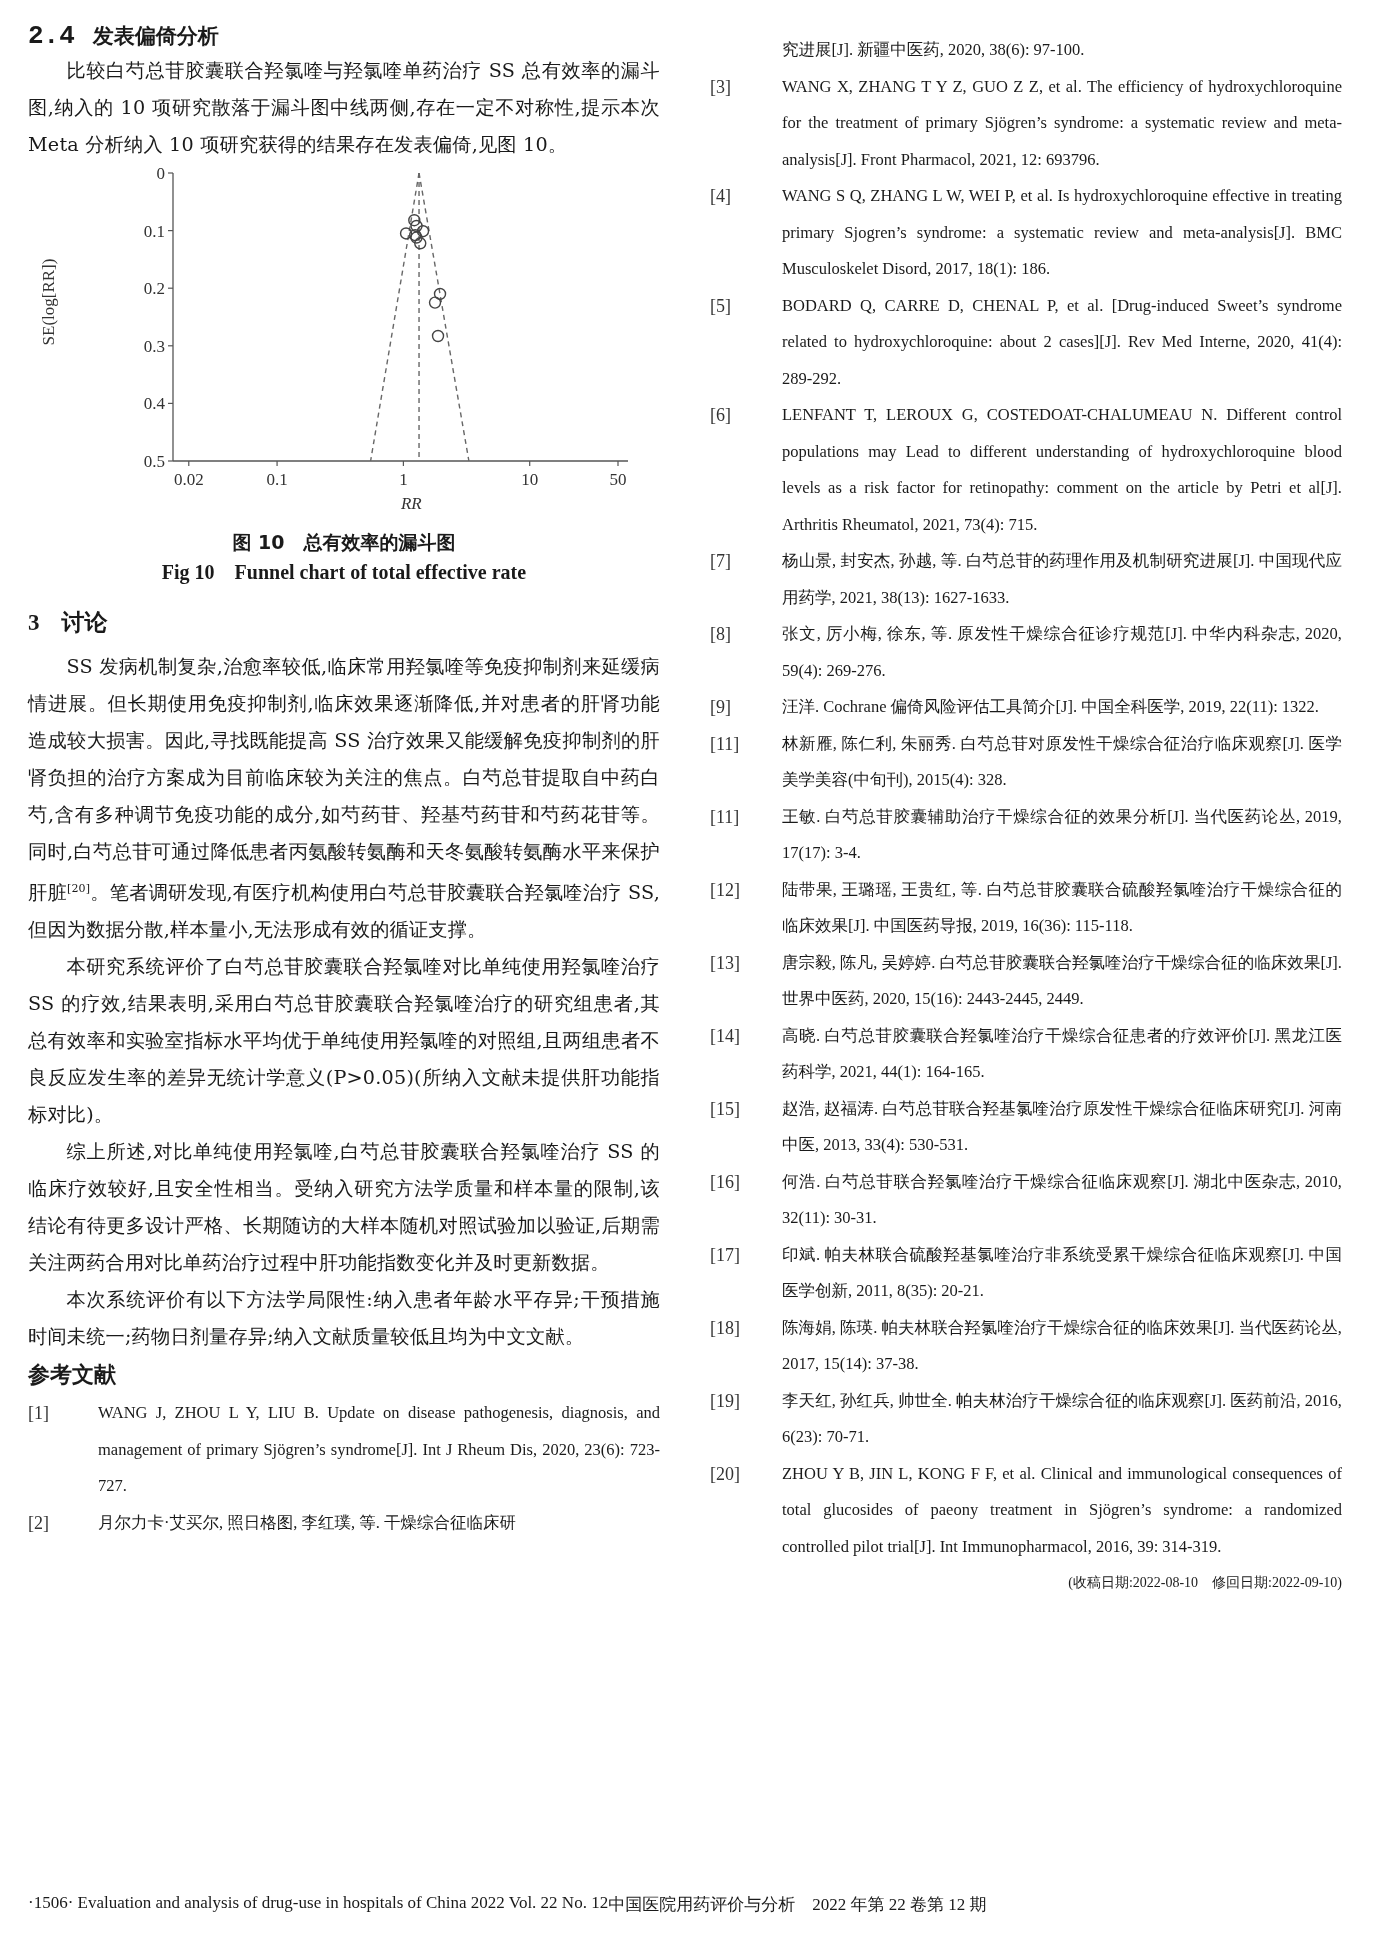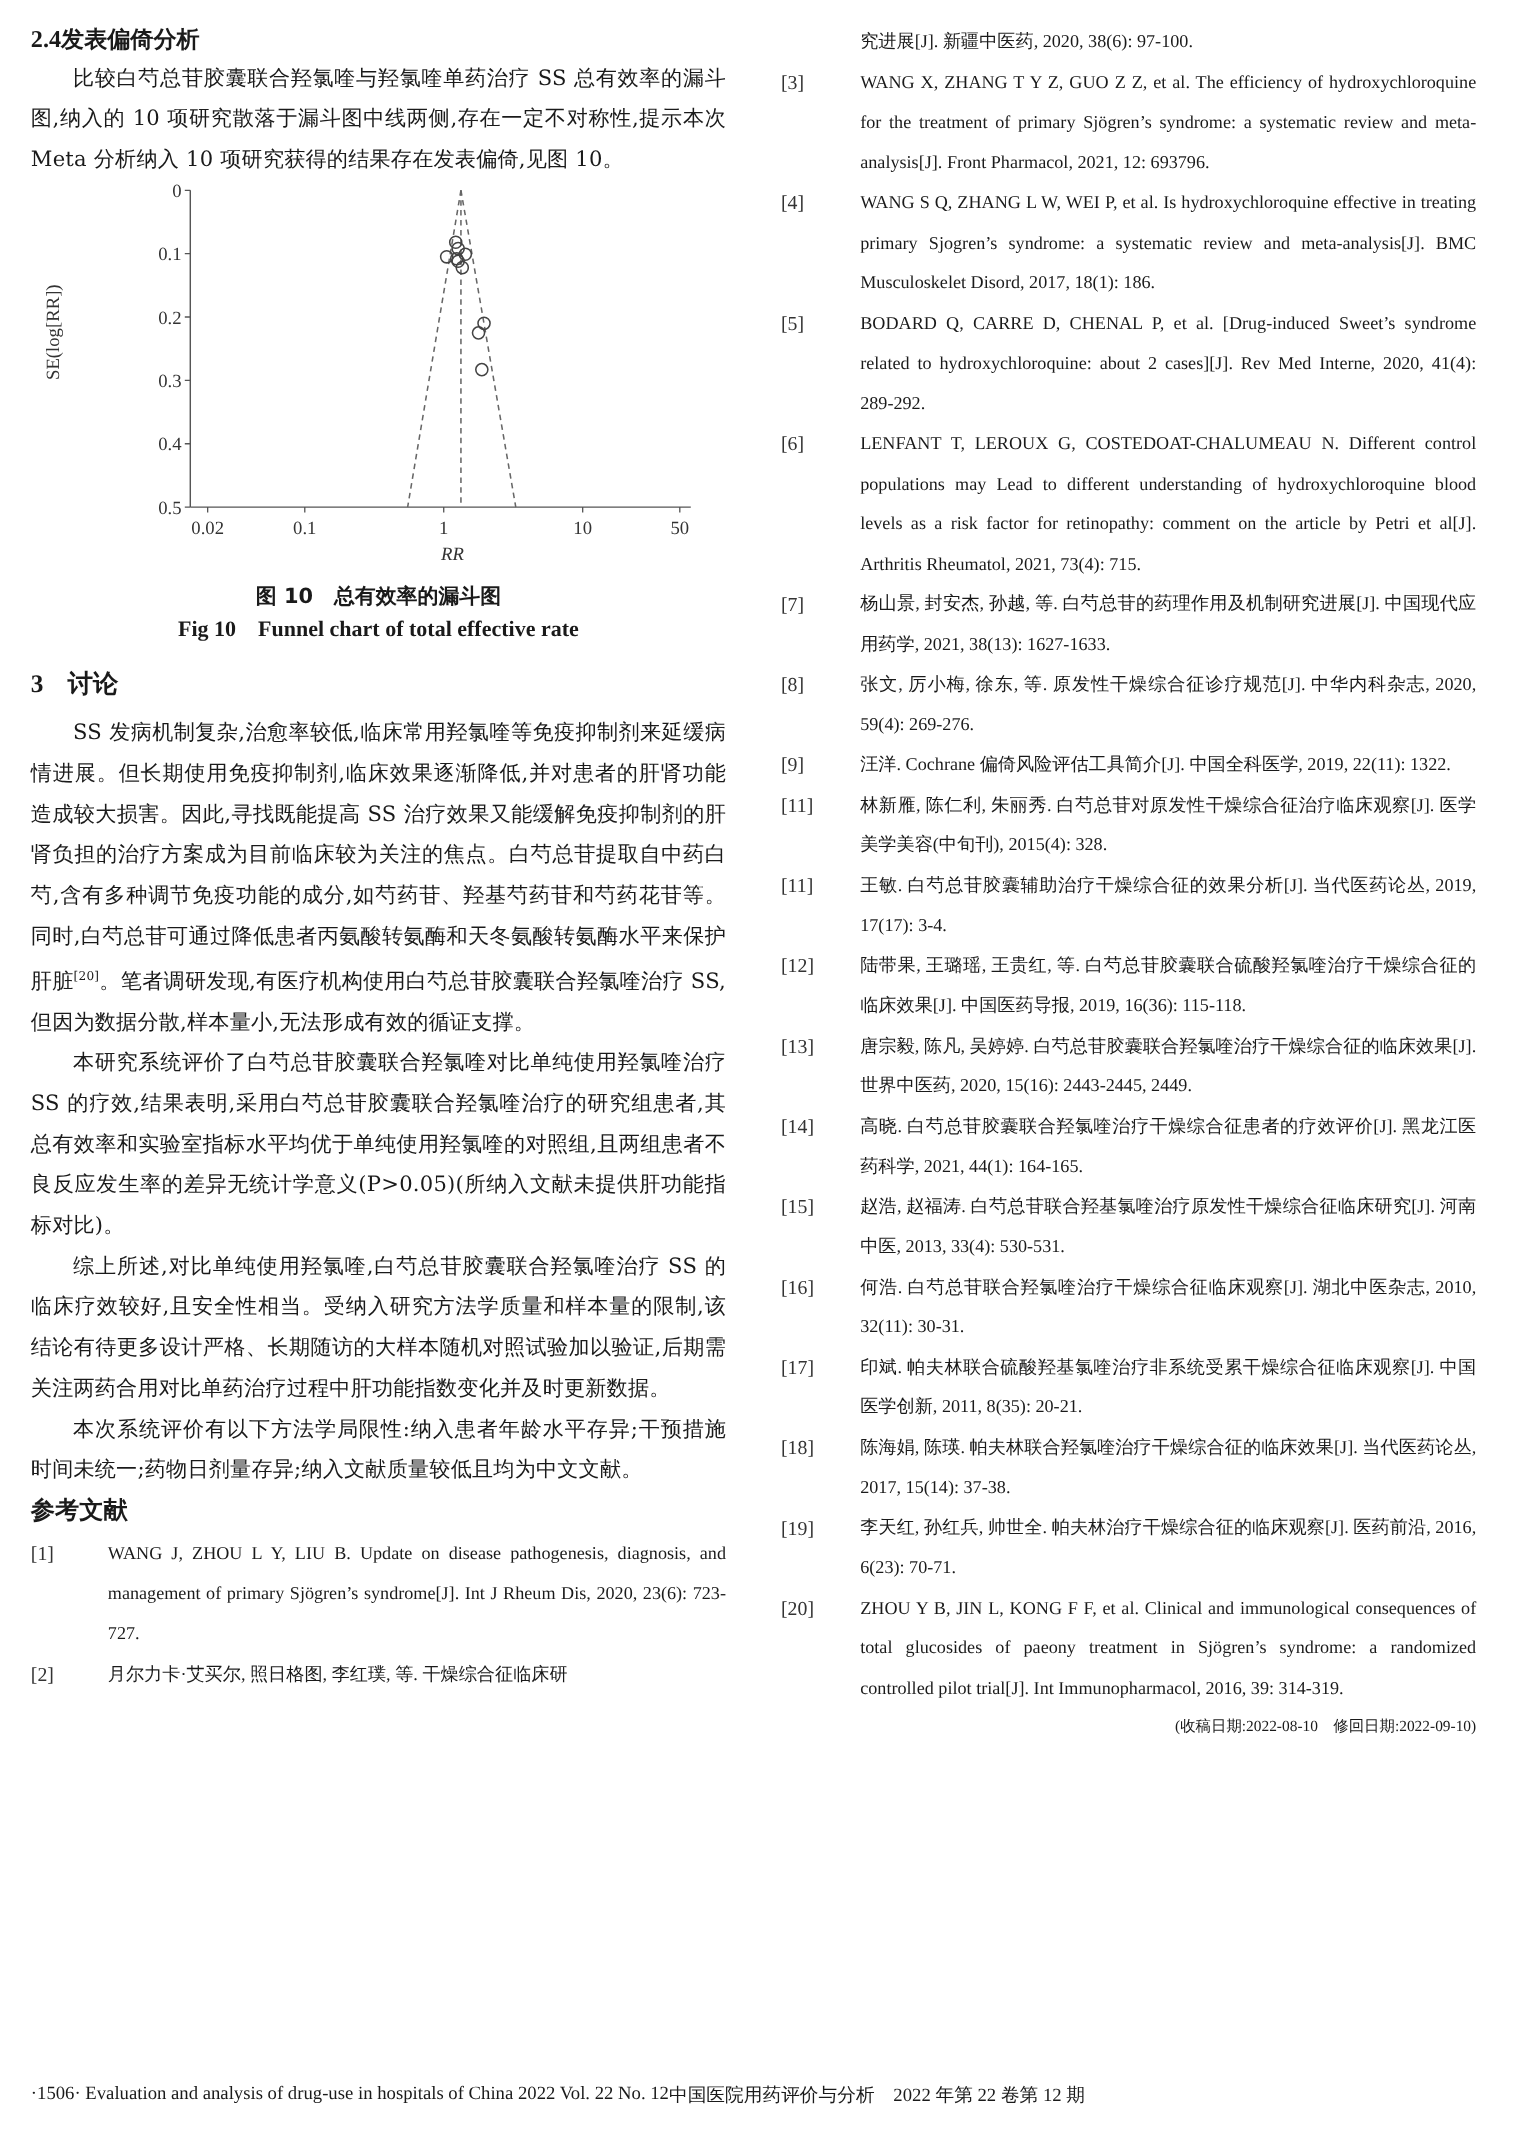--- a/index.html
+++ b/index.html
@@ -1,21 +1,21 @@
 <!DOCTYPE html>
 <html><head>
 <meta charset="utf-8">
 <style>
   html, body { margin:0; padding:0; background:#ffffff; }
   body { width:1375px; height:1940px; position:relative; overflow:hidden; color:#1a1a1a;
          font-family:"DejaVu Serif", "Liberation Serif", serif; }
   .col-left { position:absolute; left:28px; top:20px; width:632px; }
-  .col-right { position:absolute; left:710px; top:20px; width:632px; }
+  .col-right { position:absolute; left:710px; top:32px; width:632px; }
   .h2 { font-family:"DejaVu Sans","Liberation Sans",sans-serif; font-weight:bold; font-size:21px; line-height:32px; margin:0; }
-  .h2 .num { font-family:Liberation Serif, serif; font-size:22px; }
+  .h2 .num { margin-right:18px; font-family:Liberation Mono, monospace; font-size:26px; }
   .h1 { font-family:"DejaVu Sans","Liberation Sans",sans-serif; font-weight:bold; font-size:23px; line-height:50px; margin:0; }
   .h1 .num { margin-right:22px; font-family:"Liberation Serif",serif; }
   .para { font-size:19.2px; line-height:37px; text-indent:2em; margin:0; text-align:justify; letter-spacing:0.2px; }
   .figure { position:relative; width:632px; height:430px; }
   .fig-cap-cn { font-family:"DejaVu Sans","Liberation Sans",sans-serif; font-weight:bold; font-size:19px; text-align:center; line-height:30px; margin-top:0; }
   .fig-cap-en { font-family:"Liberation Serif",serif; font-weight:bold; font-size:20px; text-align:center; line-height:30px; }
   .ref-title { font-family:"DejaVu Sans","Liberation Sans",sans-serif; font-weight:bold; font-size:22px; line-height:40px; margin:0; }
   .ref { display:flex; font-size:16.5px; line-height:36.5px; margin:0; }
   .ref .rn { width:70px; flex:none; font-family:"Liberation Serif",serif; font-size:18px; color:#333; }
   .ref .rt { flex:1; text-align:justify; font-family:"Liberation Serif","DejaVu Serif",serif; }

